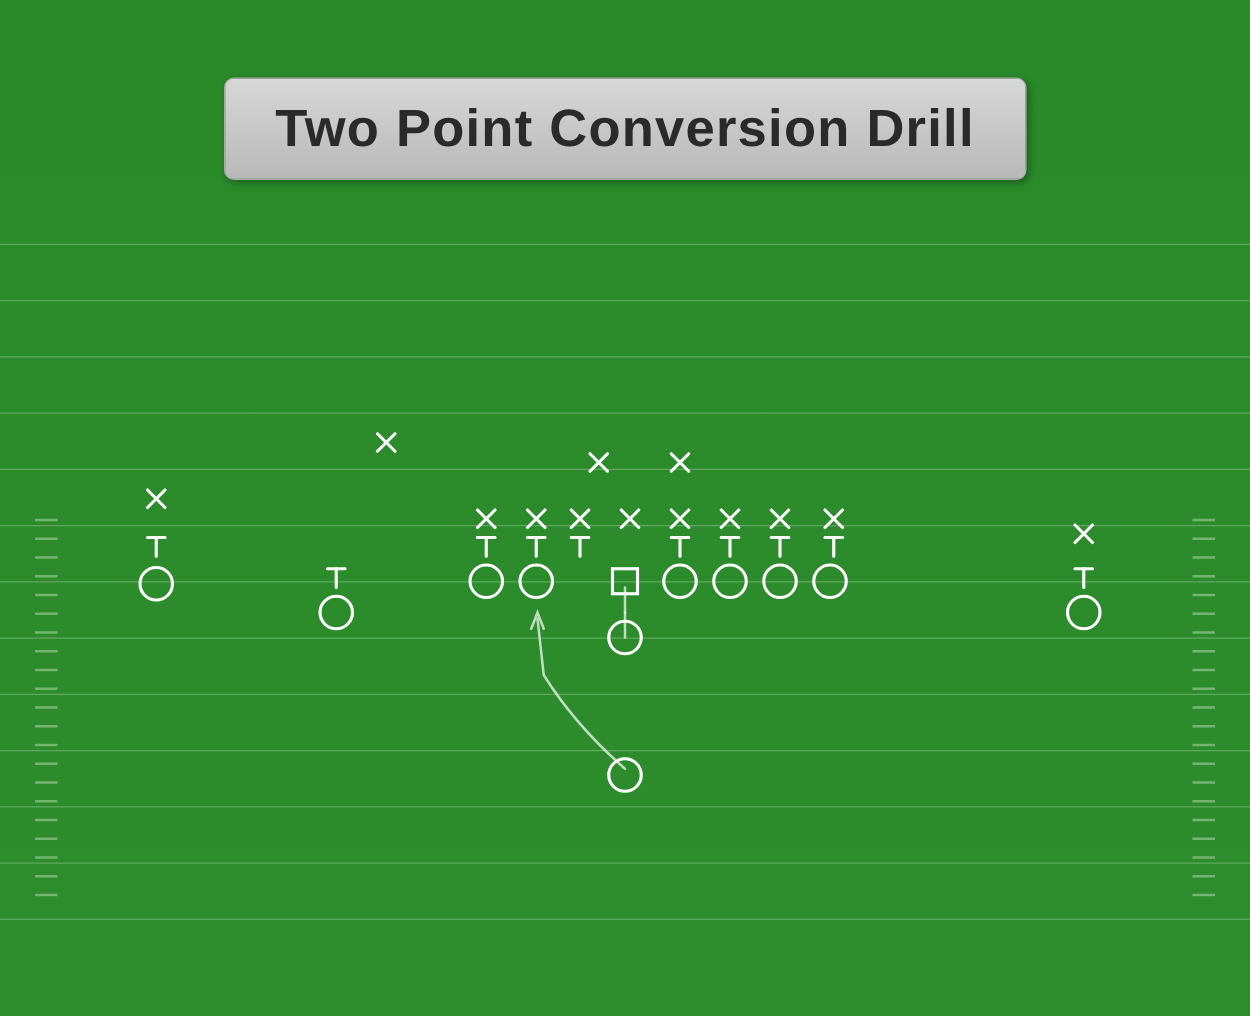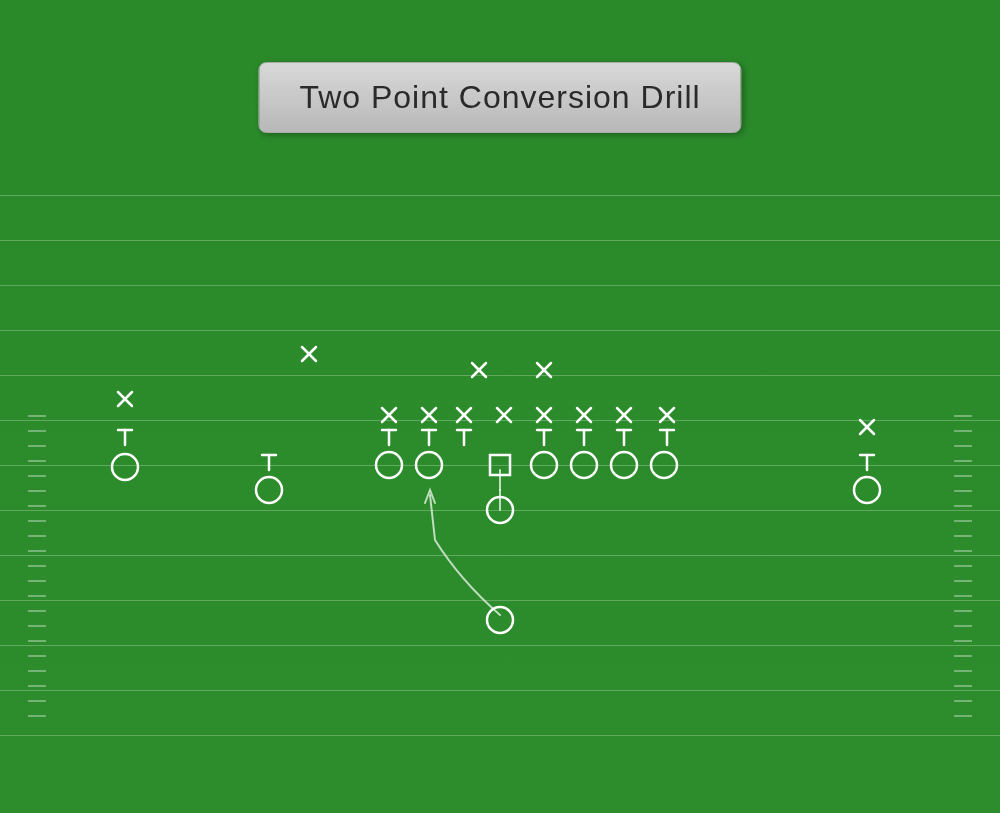--- a/index.html
+++ b/index.html
@@ -56,22 +56,22 @@
       left: 50%;
       transform: translateX(-50%);
       background: linear-gradient(to bottom, #d8d8d8, #b8b8b8);
       border-radius: 8px;
       padding: 16px 40px;
       border: 1px solid #aaa;
       box-shadow: 2px 2px 6px rgba(0,0,0,0.3);
     }
 
     #title-label span {
-      font-size: 32px;
-      font-weight: normal;
+      font-size: 42px;
+      font-weight: bold;
       color: #2a2a2a;
       letter-spacing: 1px;
       white-space: nowrap;
     }
 
     
     #play-svg {
       position: absolute;
       top: 0;
       left: 0;

